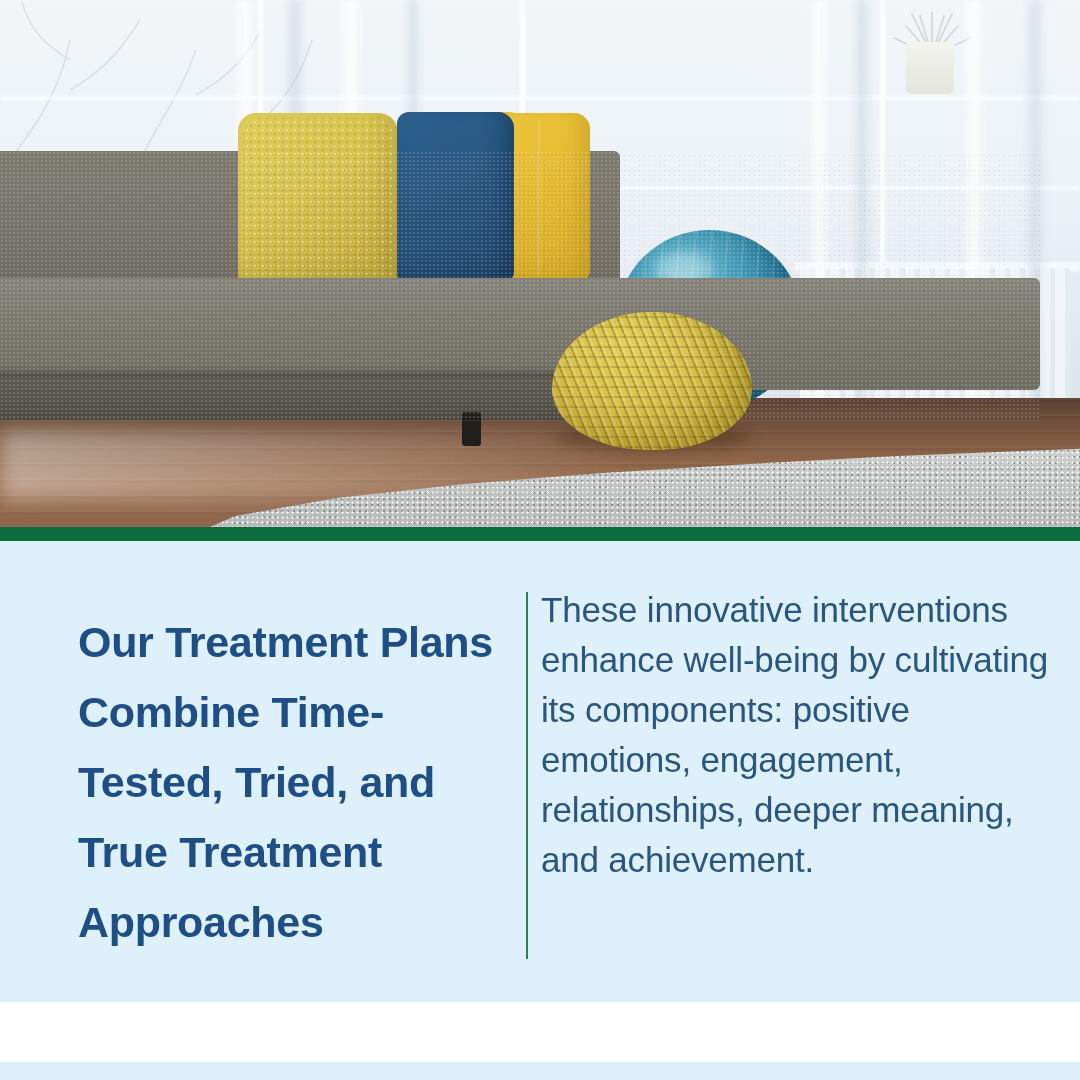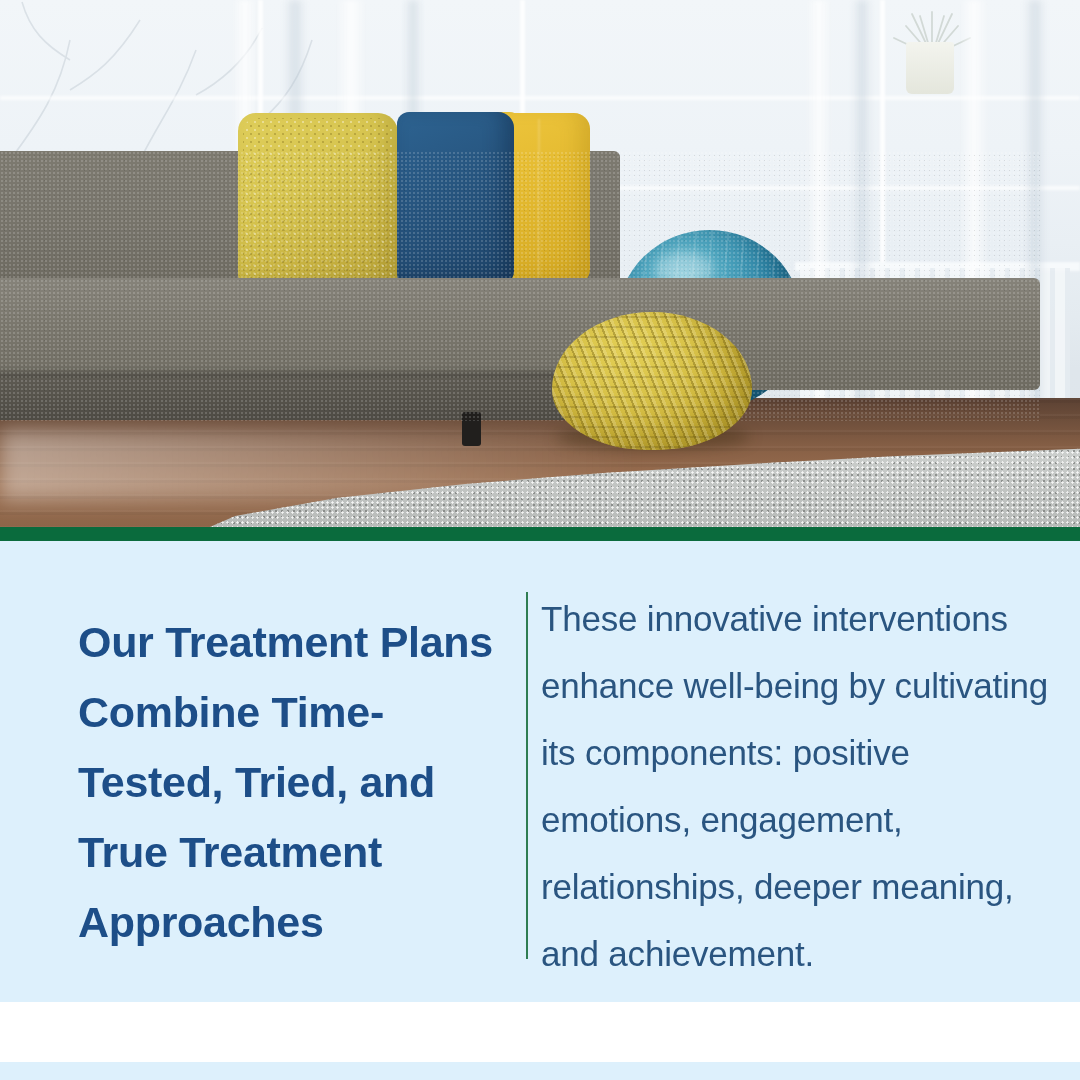--- a/index.html
+++ b/index.html
@@ -436,21 +436,21 @@
 
   .body-text {
     position: absolute;
     left: 541px;
     top: 44px;
     width: 520px;
     margin: 0;
     font-family: "Liberation Sans", sans-serif;
     font-weight: 400;
     font-size: 35px;
-    line-height: 67px;
+    line-height: 50px;
     letter-spacing: -0.2px;
     color: #2a5580;
   }
 
   
   .white-band {
     position: absolute;
     left: 0;
     top: 1002px;
     width: 1080px;

